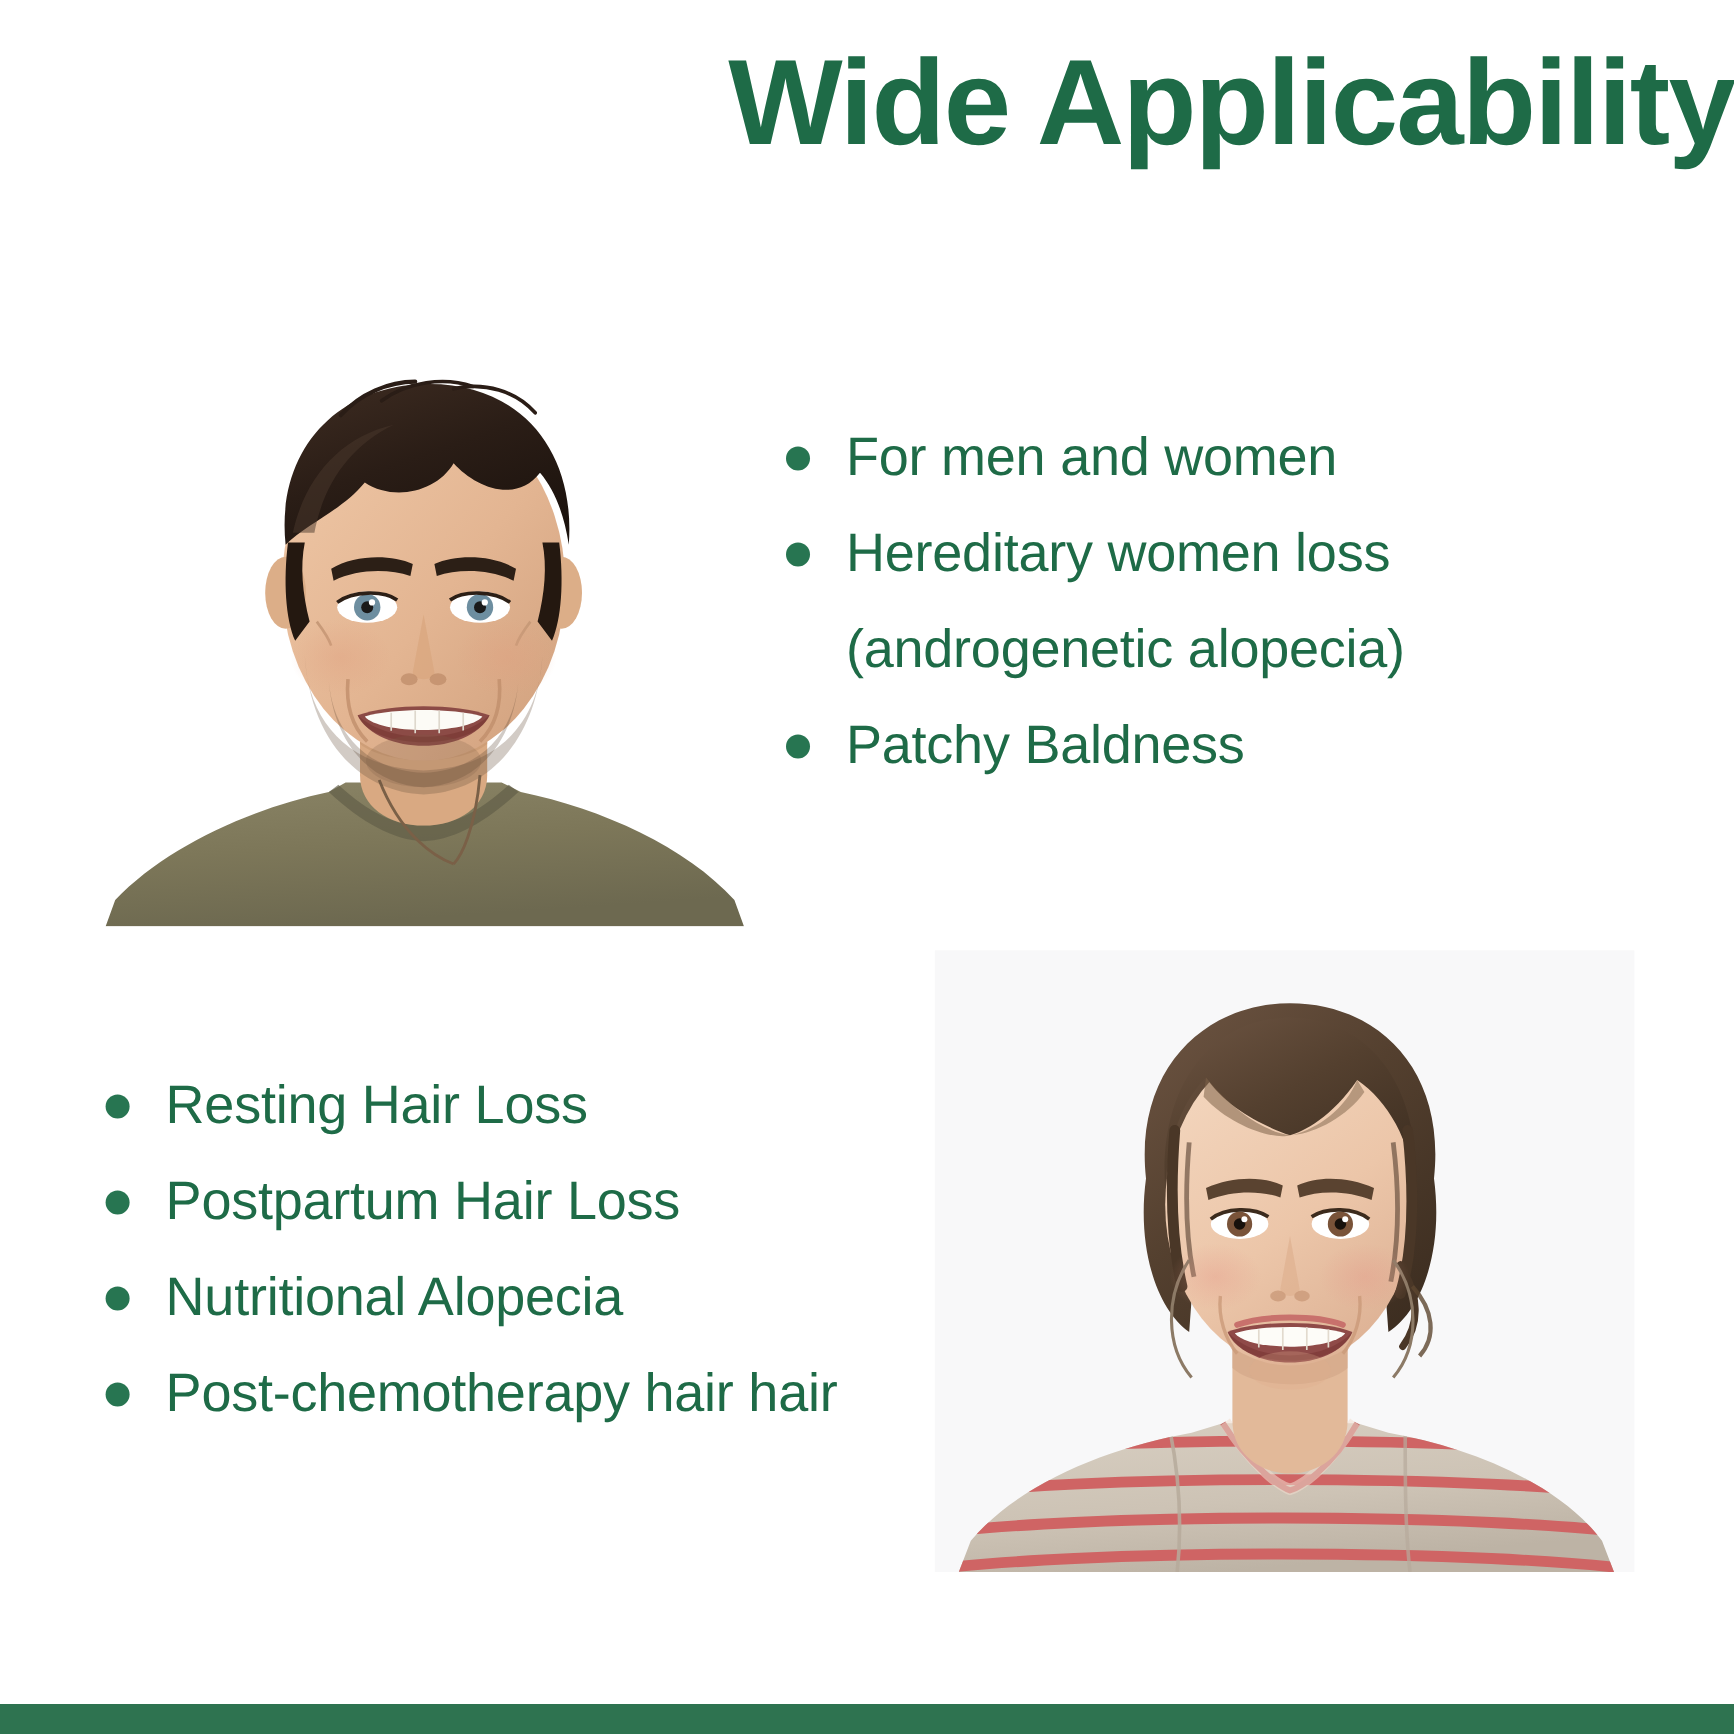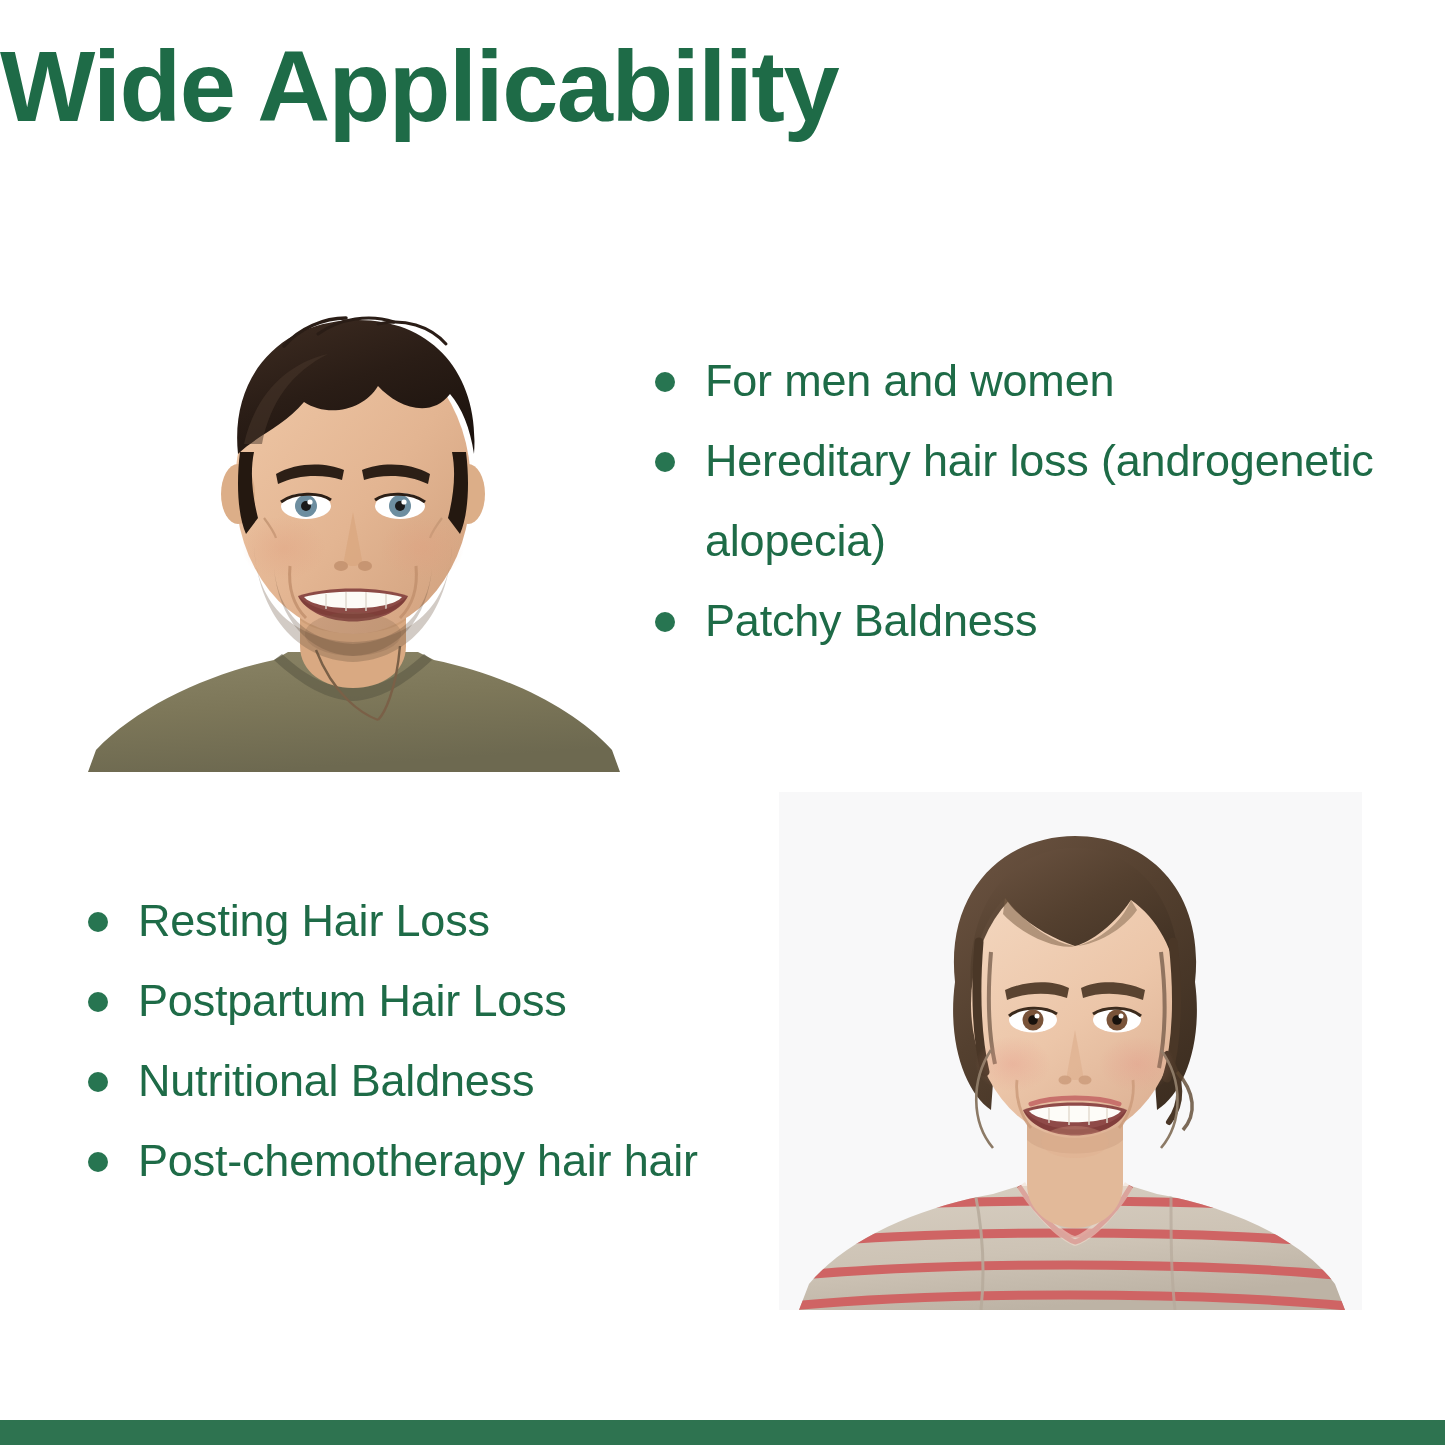--- a/index.html
+++ b/index.html
@@ -18,21 +18,21 @@
     background: #ffffff;
     overflow: hidden;
   }
 
   
   #page-title {
     position: absolute;
     left: 0;
     top: 36px;
     width: 1445px;
-    text-align: left;
+    text-align: right;
     font-size: 101px;
     font-weight: 700;
     line-height: 1.0;
     letter-spacing: -1.5px;
     color: #1e6b47;
     white-space: nowrap;
   }
 
   
   .bullet-list {
@@ -224,40 +224,40 @@
     </svg>
   </div>
 
   <ul class="bullet-list" id="applicability-list-primary">
     <li class="bullet-item">
       <span class="bullet-dot"></span>
       <span class="bullet-text">For men and women</span>
     </li>
     <li class="bullet-item">
       <span class="bullet-dot"></span>
-      <span class="bullet-text">Hereditary hair loss (androgenetic alopecia)</span>
+      <span class="bullet-text">Hereditary women loss (androgenetic alopecia)</span>
     </li>
     <li class="bullet-item">
       <span class="bullet-dot"></span>
       <span class="bullet-text">Patchy Baldness</span>
     </li>
   </ul>
 
   <ul class="bullet-list" id="applicability-list-secondary">
     <li class="bullet-item">
       <span class="bullet-dot"></span>
       <span class="bullet-text">Resting Hair Loss</span>
     </li>
     <li class="bullet-item">
       <span class="bullet-dot"></span>
       <span class="bullet-text">Postpartum Hair Loss</span>
     </li>
     <li class="bullet-item">
       <span class="bullet-dot"></span>
-      <span class="bullet-text">Nutritional Baldness</span>
+      <span class="bullet-text">Nutritional Alopecia</span>
     </li>
     <li class="bullet-item">
       <span class="bullet-dot"></span>
       <span class="bullet-text">Post-chemotherapy hair hair</span>
     </li>
   </ul>
 
   <div class="photo" id="photo-woman">
     <svg width="583" height="518" viewBox="0 0 583 518">
       <defs>

